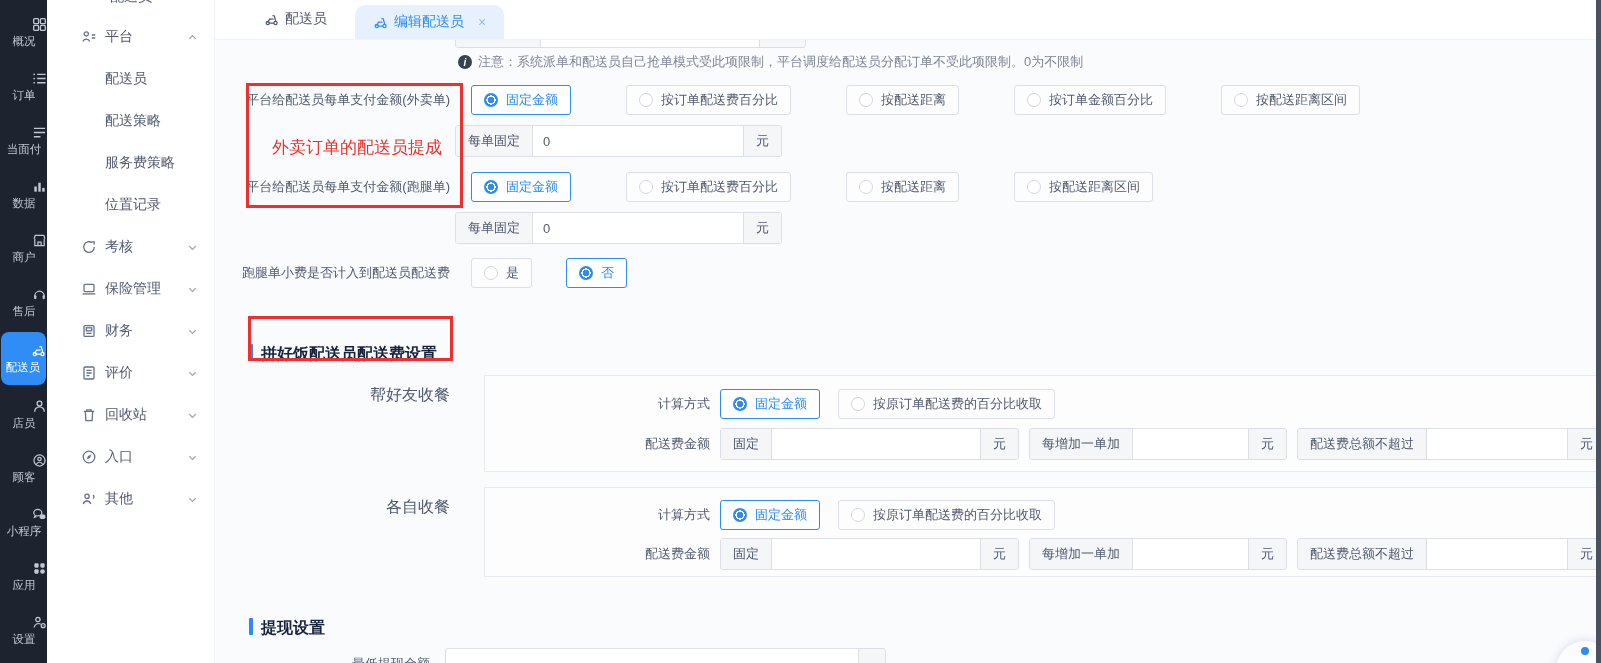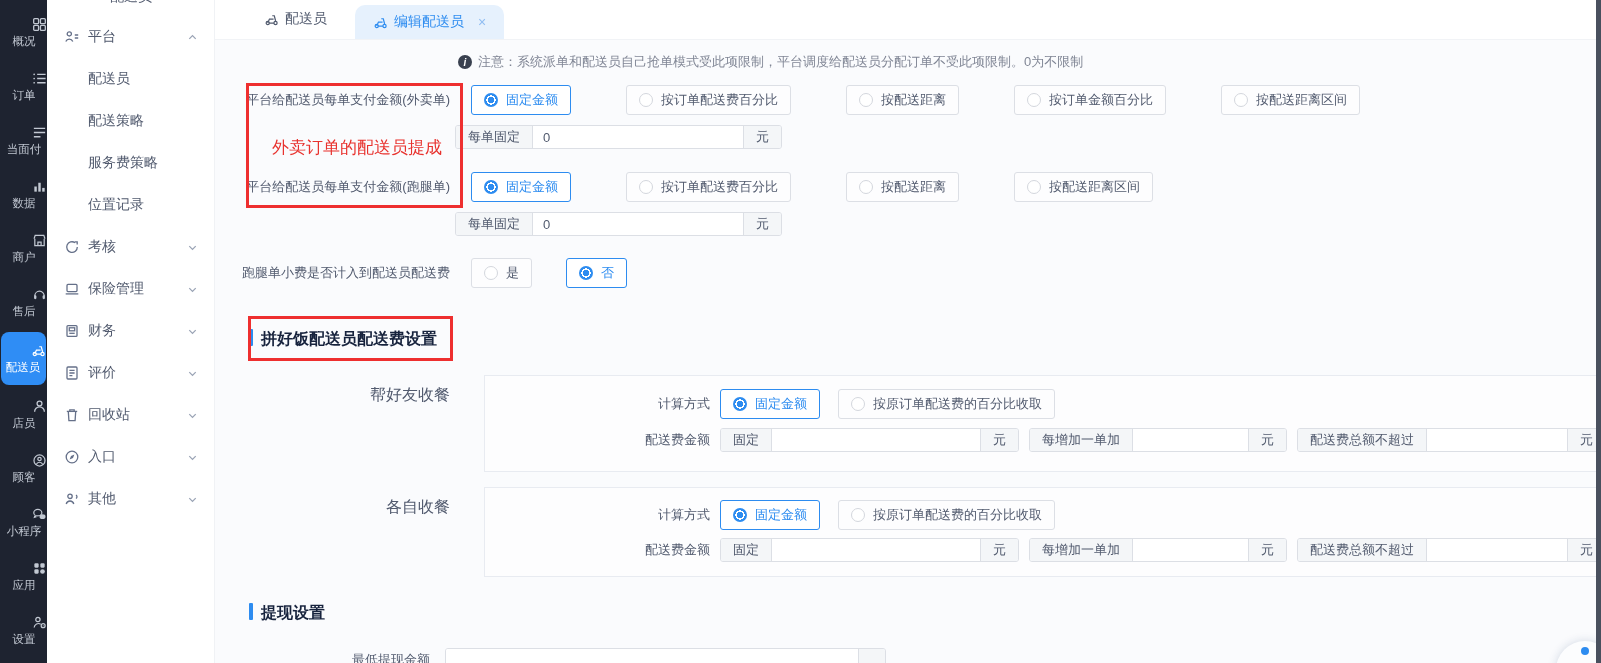--- a/index.html
+++ b/index.html
@@ -10,21 +10,21 @@
   
   .psb { position:absolute; left:0; top:0; width:47px; height:663px; background:#1e2330; display:flex; flex-direction:column; padding:6px 0; z-index:30; }
   .pitem { flex:1; display:flex; flex-direction:column; align-items:flex-end; justify-content:center; gap:3px; color:#c2c8d2; cursor:pointer; }
   .pitem .plabel { font-size:11.5px; line-height:13px; text-align:center; width:46px; }
   .pitem svg { width:15px; height:15px; display:block; }
   .pitem.active { background:#2f8df5; color:#fff; border-radius:8px; margin:2px 1px; }
 
   
   .ssb { position:absolute; left:47px; top:0; width:168px; height:663px; background:#fff; border-right:1px solid #f0f2f5; z-index:20; }
   .ssb-clip { position:absolute; top:-12px; left:63px; font-size:14px; color:#515a6e; }
-  .ssb-list { position:absolute; top:16px; left:0; right:0; }
+  .ssb-list { position:absolute; top:16px; left:0; right:0;padding-left:17px; }
   .srow { height:42px; display:flex; align-items:center; font-size:14px; color:#515a6e; cursor:pointer; position:relative; }
   .srow .sicon { margin-left:17px; width:16px; height:16px; color:#657089; }
   .srow .sicon svg { width:16px; height:16px; display:block; }
   .srow .slabel { margin-left:8px; }
   .srow .chev { position:absolute; right:16px; color:#9aa3b5; }
   .srow .chev svg { width:11px; height:11px; display:block; }
   .schild { padding-left:41px; }
 
   
   .tabbar { position:absolute; left:215px; top:0; right:0; height:40px; background:#fff; border-bottom:1px solid #f1f3f6; display:flex; align-items:flex-end; z-index:10; }
@@ -41,30 +41,30 @@
 
   .notice { position:absolute; left:243px; top:13px; display:flex; align-items:center; gap:6px; font-size:13px; color:#808695; }
   .nicon { width:14px; height:14px; border-radius:50%; background:#39404f; color:#fff; font-size:10px; font-weight:bold; display:flex; align-items:center; justify-content:center; font-style:italic; flex-shrink:0; }
 
   .rbox { display:inline-flex; align-items:center; gap:8px; height:30px; padding:0 12px; border:1px solid #dcdfe5; border-radius:3px; background:#fdfdfe; font-size:13px; color:#515a6e; cursor:pointer; margin-right:55px; white-space:nowrap; }
   .rbox:last-child { margin-right:0; }
   .rbox.sel { border-color:#2d8cf0; color:#2d8cf0; background:#fff; }
   .rdot { width:14px; height:14px; border-radius:50%; border:1px solid #d4d7dd; background:#fff; flex-shrink:0; }
   .rdot.on { border:none; background:radial-gradient(circle,#2d8cf0 0 3px,#fff 3px 4.6px,#2d8cf0 4.6px); }
 
-  .igroup { display:inline-flex; align-items:stretch; height:24px; border:1px solid #dcdfe5; border-radius:3px; background:#fff; overflow:hidden; }
+  .igroup { display:inline-flex; align-items:stretch; height:32px; border:1px solid #dcdfe5; border-radius:3px; background:#fff; overflow:hidden; }
   .gaffix { background:#f4f6f8; display:flex; align-items:center; padding:0 12px; font-size:13px; color:#515a6e; white-space:nowrap; }
   .gaffix:first-child { border-right:1px solid #dcdfe5; }
   .gaffix:last-child { border-left:1px solid #dcdfe5; }
   .ginput { border:none; outline:none; padding:0 10px; font-size:13px; color:#515a6e; background:#fff; }
 
   .redrect { position:absolute; border:3px solid #ee2f2f; z-index:5; pointer-events:none; }
   .callout { position:absolute; font-size:17px; color:#e8322e; z-index:6; white-space:nowrap; }
 
-  .shead { position:absolute; display:flex; align-items:flex-start; gap:8px; }
+  .shead { position:absolute; display:flex; align-items:flex-start; gap:8px;margin-top:15px; }
   .shead .bar { width:4px; height:17px; background:#2d8cf0; border-radius:1px; }
   .shead .stxt { font-size:16px; font-weight:bold; color:#17233d; }
 
   .panel { position:absolute; background:#fdfdfe; border:1px solid #e8ebf1;margin-left:24px; }
   .prow { position:absolute; left:0; right:0; display:flex; align-items:center; }
   .plabel-r { width:225px; flex-shrink:0; text-align:right; font-size:13px; color:#515a6e; margin-right:10px; }
   .ggap { display:flex; gap:10px; align-items:center; }
 
   .floatbtn { position:absolute; left:1556px; top:641px; width:58px; height:58px; border-radius:50%; background:#fcfdfe; box-shadow:0 0 10px rgba(30,60,110,.18); z-index:40; }
   .floatbtn .fdot { position:absolute; left:25px; top:6px; width:8px; height:8px; border-radius:50%; background:#2d8cf0; }

